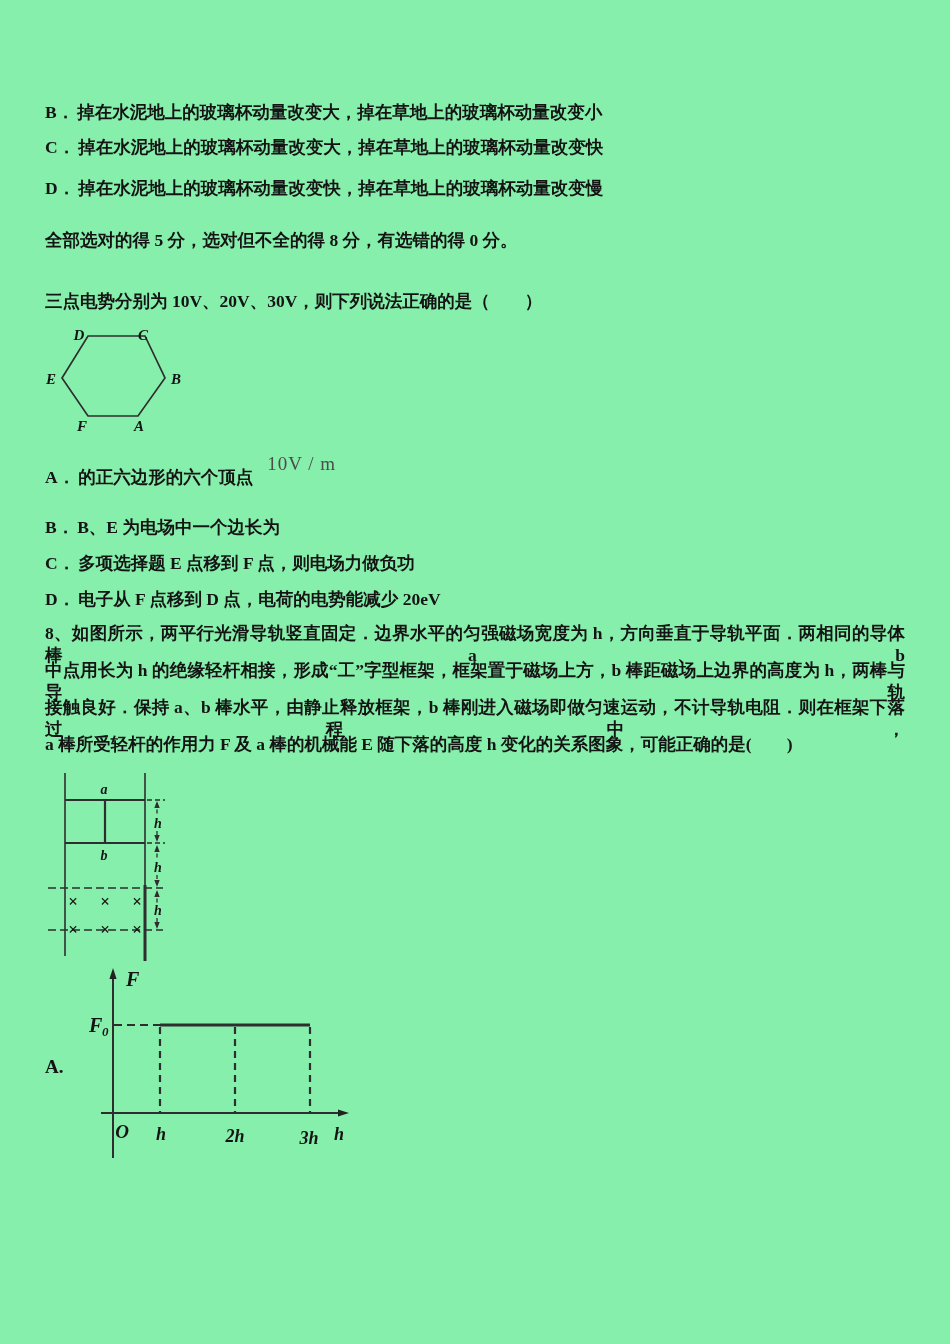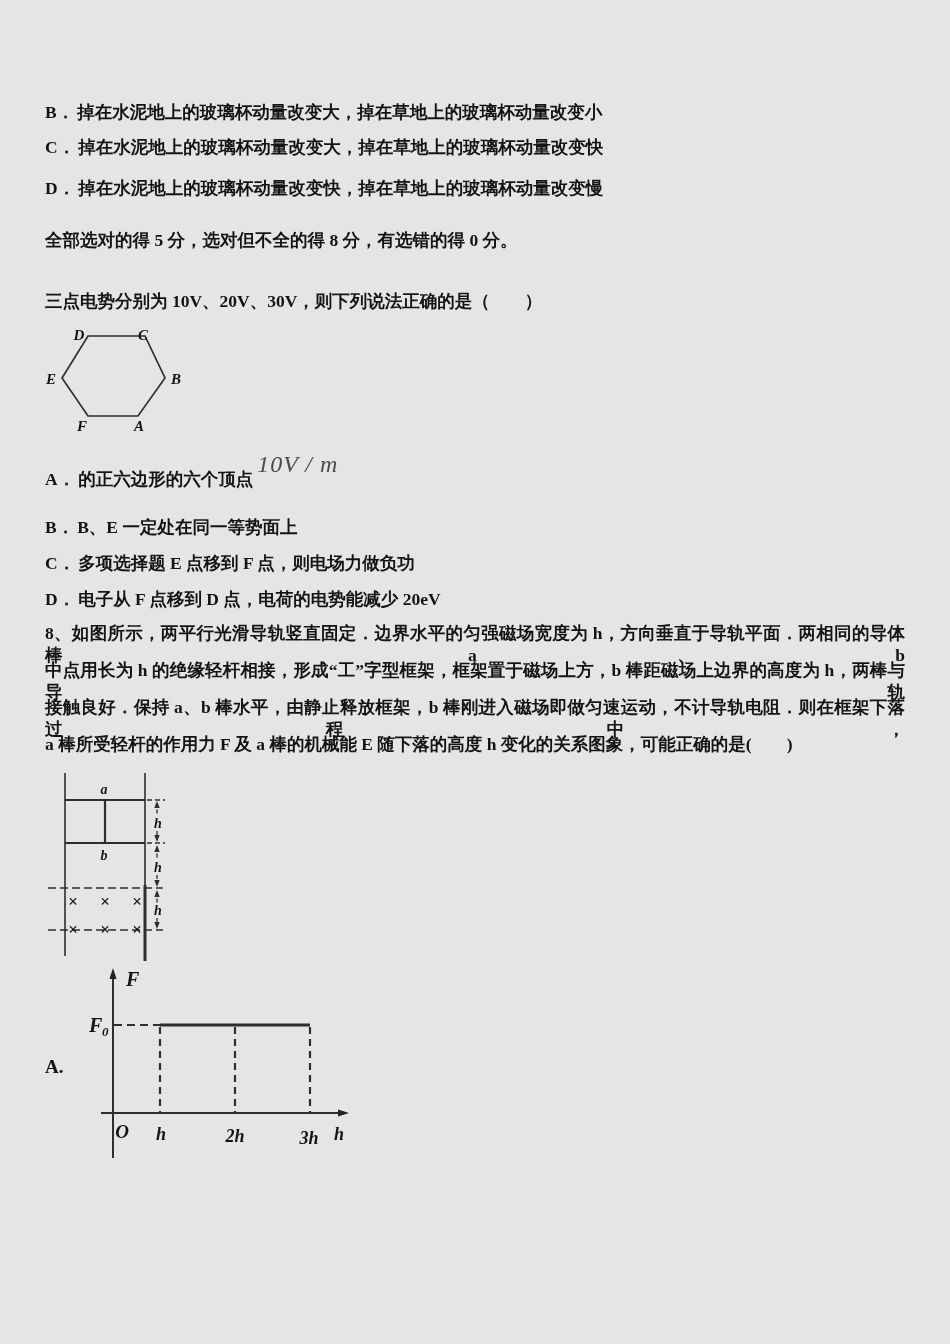--- a/index.html
+++ b/index.html
@@ -1,31 +1,31 @@
 <!DOCTYPE html>
 <html><head>
 <meta charset="utf-8">
 <style>
   * { margin:0; padding:0; box-sizing:border-box; }
   html,body { background:#ffffff; }
   .page {
-    position:relative; width:950px; height:1344px; background:#e5e5e5;
+    position:relative; width:950px; height:1344px; background:#86efac;
     font-family:"Liberation Serif","DejaVu Sans",serif; color:#111;
     overflow:hidden;
   }
   .tline {
     position:absolute; left:45px; width:860px;
     font-size:17.5px; font-weight:bold; line-height:22px;
     white-space:nowrap; color:#141414;
   }
   .stretch { white-space:normal; text-align:justify; text-align-last:justify; }
   .optlabel { margin-right:3px; }
   .formula {
-    font-weight:normal; color:#4c4c4c; font-size:24px;
-    position:relative; top:-13px; margin-left:4px; letter-spacing:1px;font-style:italic;
+    font-weight:normal; color:#4c4c4c; font-size:19px;
+    position:relative; top:-13px; margin-left:14px; letter-spacing:1px;
   }
   .optA-label { font-size:19px; }
   svg.fig { position:absolute; overflow:visible; }
   svg .stroke { stroke:#2e2e2e; fill:none; }
   svg text {
     font-family:"Liberation Serif","DejaVu Sans",serif;
     font-style:italic; font-weight:bold; fill:#141414;
   }
   svg text.upright { font-style:normal; }
 </style>
@@ -55,21 +55,21 @@
     <text x="11" y="61" font-size="15" text-anchor="middle">E</text>
     <text x="136" y="61" font-size="15" text-anchor="middle">B</text>
     <text x="42" y="108" font-size="15" text-anchor="middle">F</text>
     <text x="99" y="108" font-size="15" text-anchor="middle">A</text>
   </svg>
 
   <div class="tline" style="top:466px">
     <span class="optlabel">A．</span><span>的正六边形的六个顶点</span><span class="formula">10V / m</span>
   </div>
   <div class="tline" style="top:516px">
-    <span class="optlabel">B．</span><span>B、E 一定处在同一等势面上</span>
+    <span class="optlabel">B．</span><span>B、E 为电场中一个边长为</span>
   </div>
   <div class="tline" style="top:552px">
     <span class="optlabel">C．</span><span>多项选择题 E 点移到 F 点，则电场力做负功</span>
   </div>
   <div class="tline" style="top:588px">
     <span class="optlabel">D．</span><span>电子从 F 点移到 D 点，电荷的电势能减少 20eV</span>
   </div>
 
   <div class="tline stretch" style="top:622px">8、如图所示，两平行光滑导轨竖直固定．边界水平的匀强磁场宽度为 h，方向垂直于导轨平面．两相同的导体棒 a、b</div>
   <div class="tline stretch" style="top:659px">中点用长为 h 的绝缘轻杆相接，形成“工”字型框架，框架置于磁场上方，b 棒距磁场上边界的高度为 h，两棒与导轨</div>

